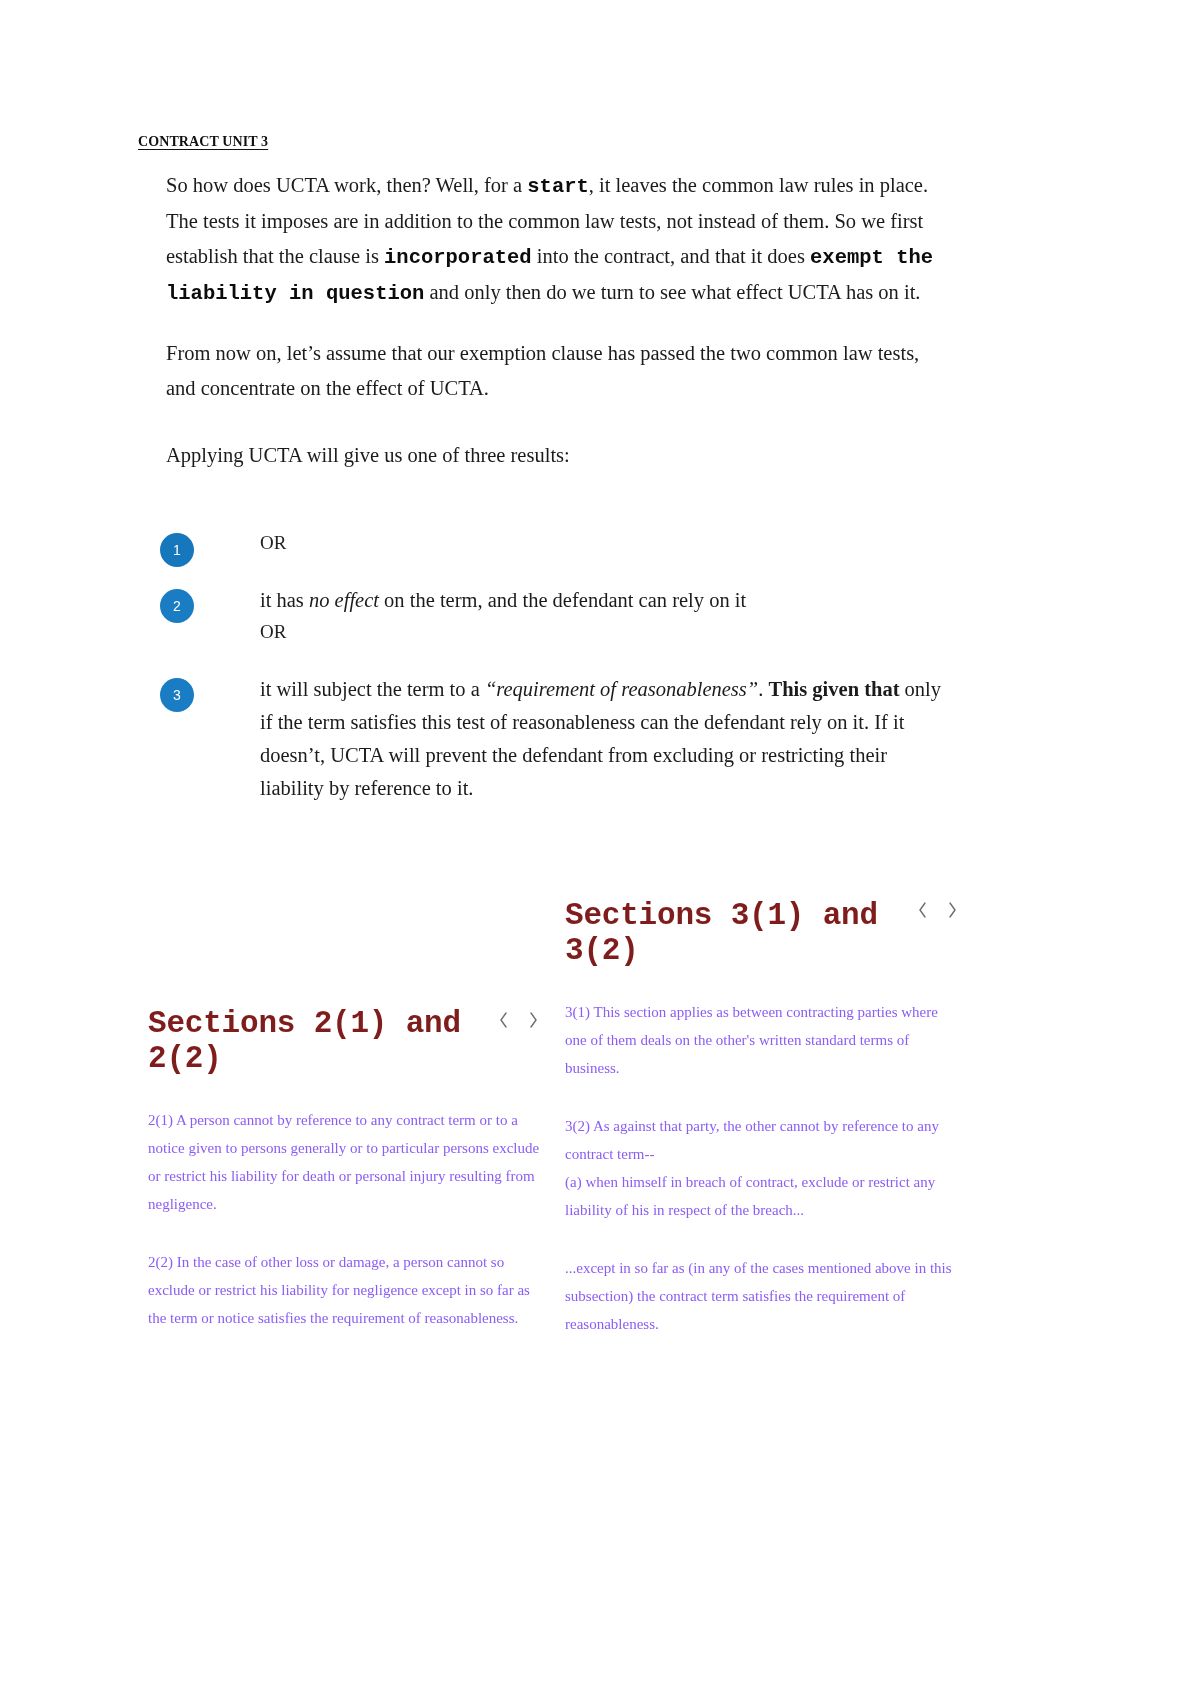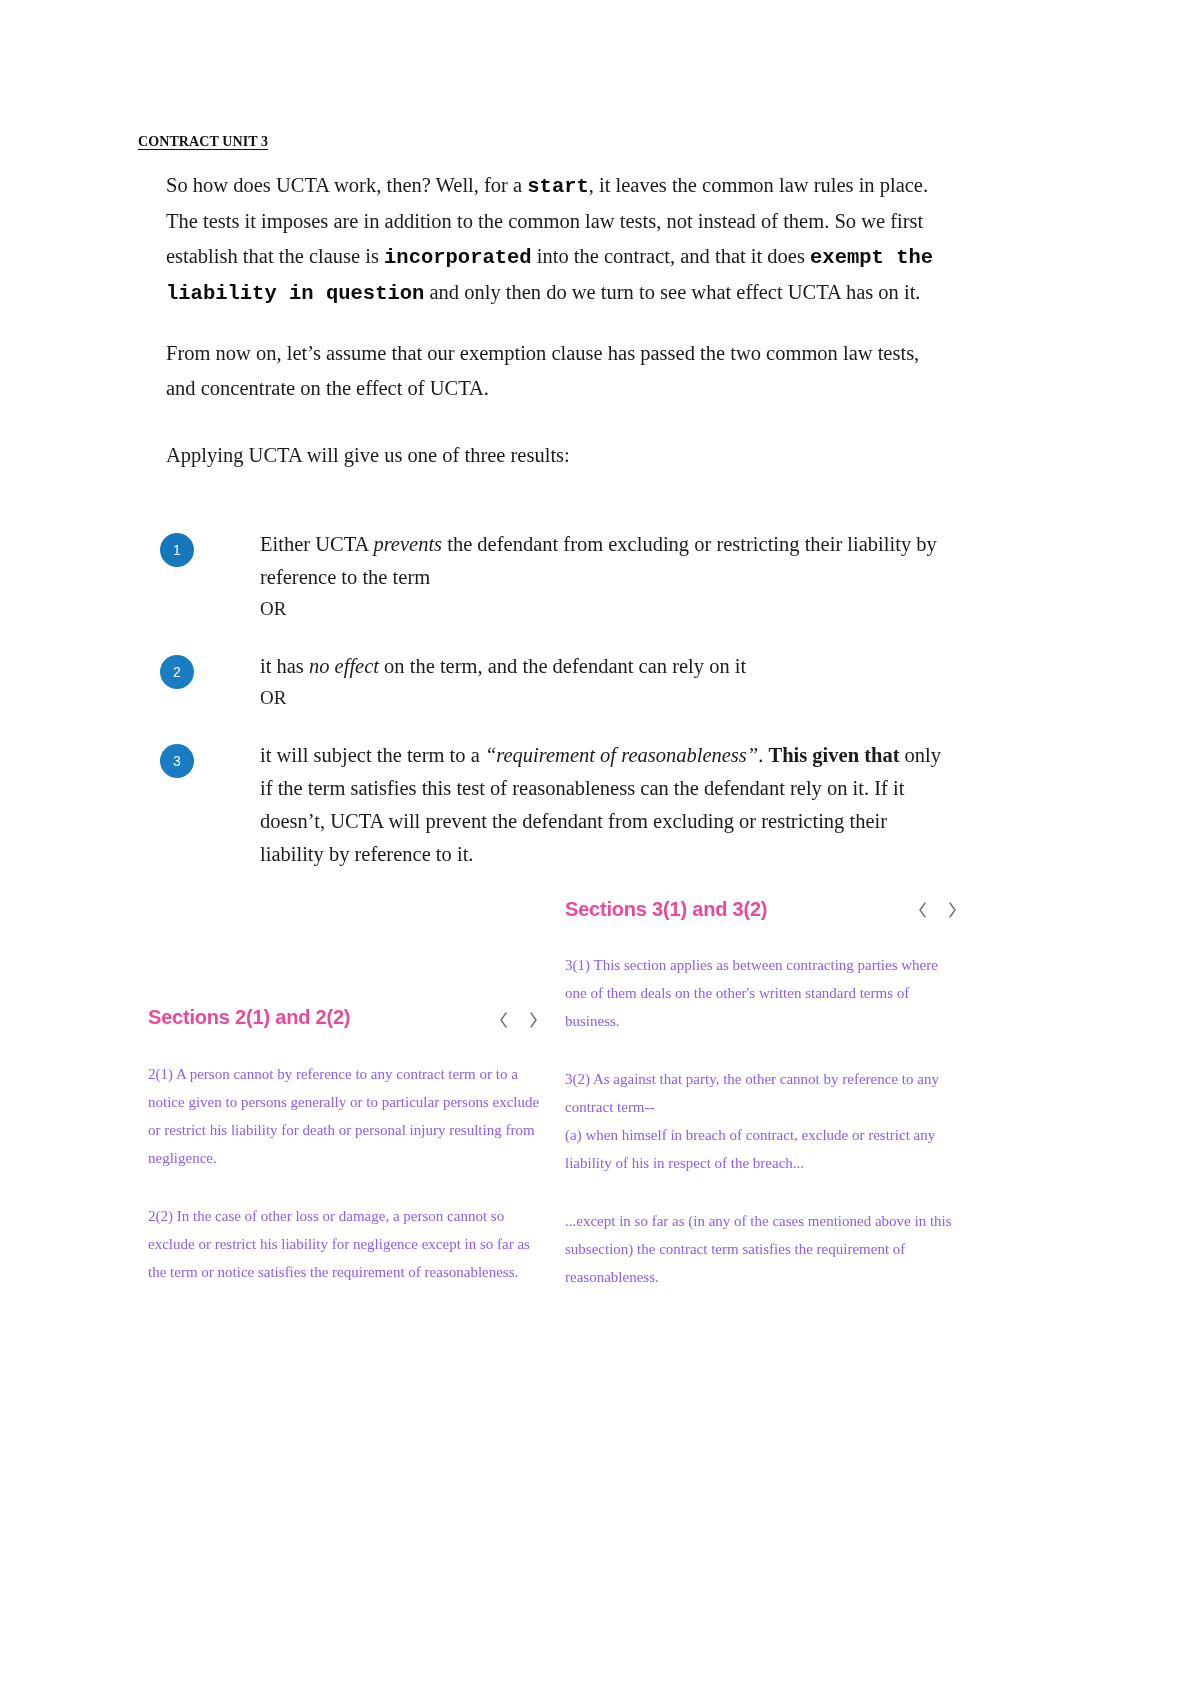--- a/index.html
+++ b/index.html
@@ -103,24 +103,24 @@
   .card {
     position: absolute;
     font-family: "Liberation Serif", "DejaVu Serif", serif;
   }
   .card-head {
     display: flex;
     align-items: flex-start;
     justify-content: space-between;
   }
   .card-title {
-    font-family: Liberation Sans, sans-serif;
-    font-size: 20px;
+    font-family: Liberation Mono, monospace;
+    font-size: 31px;
     font-weight: bold;
-    color: #ec4899;
+    color: #7f1d1d;
     letter-spacing: -0.2px;
   }
   .card-nav {
     display: flex;
     gap: 17px;
     margin-top: 4px;
     flex: 0 0 auto;
   }
   .chev {
     width: 13px;
@@ -159,21 +159,20 @@
 
   <div class="body-block" id="para-1"><span>So how does UCTA work, then? Well, for a </span><b>start</b><span>, it leaves the common law rules in place. The tests it imposes are in addition to the common law tests, not instead of them. So we first establish that the clause is </span><b>incorporated</b><span> into the contract, and that it does </span><b>exempt the liability in question</b><span> and only then do we turn to see what effect UCTA has on it.</span></div>
   <div class="body-block" id="para-3"><span>Applying UCTA will give us one of three results:</span></div>
   <div class="body-block" id="para-2"><span>From now on, let’s assume that our exemption clause has passed the two common law tests, and concentrate on the effect of UCTA.</span></div>
 
   <div class="num-list">
 
     <div class="num-item">
       <span class="num-badge b1">1</span>
       <div class="num-text">
-        <span id="rt-0"><span>Either UCTA </span><i>prevents</i><span> the defendant from excluding or restricting their liability by reference to the term</span></span>
         <span class="num-or">OR</span>
       </div>
     </div>
 
     <div class="num-item">
       <span class="num-badge b2">2</span>
       <div class="num-text">
         <span id="rt-1"><span>it has </span><i>no effect</i><span> on the term, and the defendant can rely on it</span></span>
         <span class="num-or">OR</span>
       </div>

